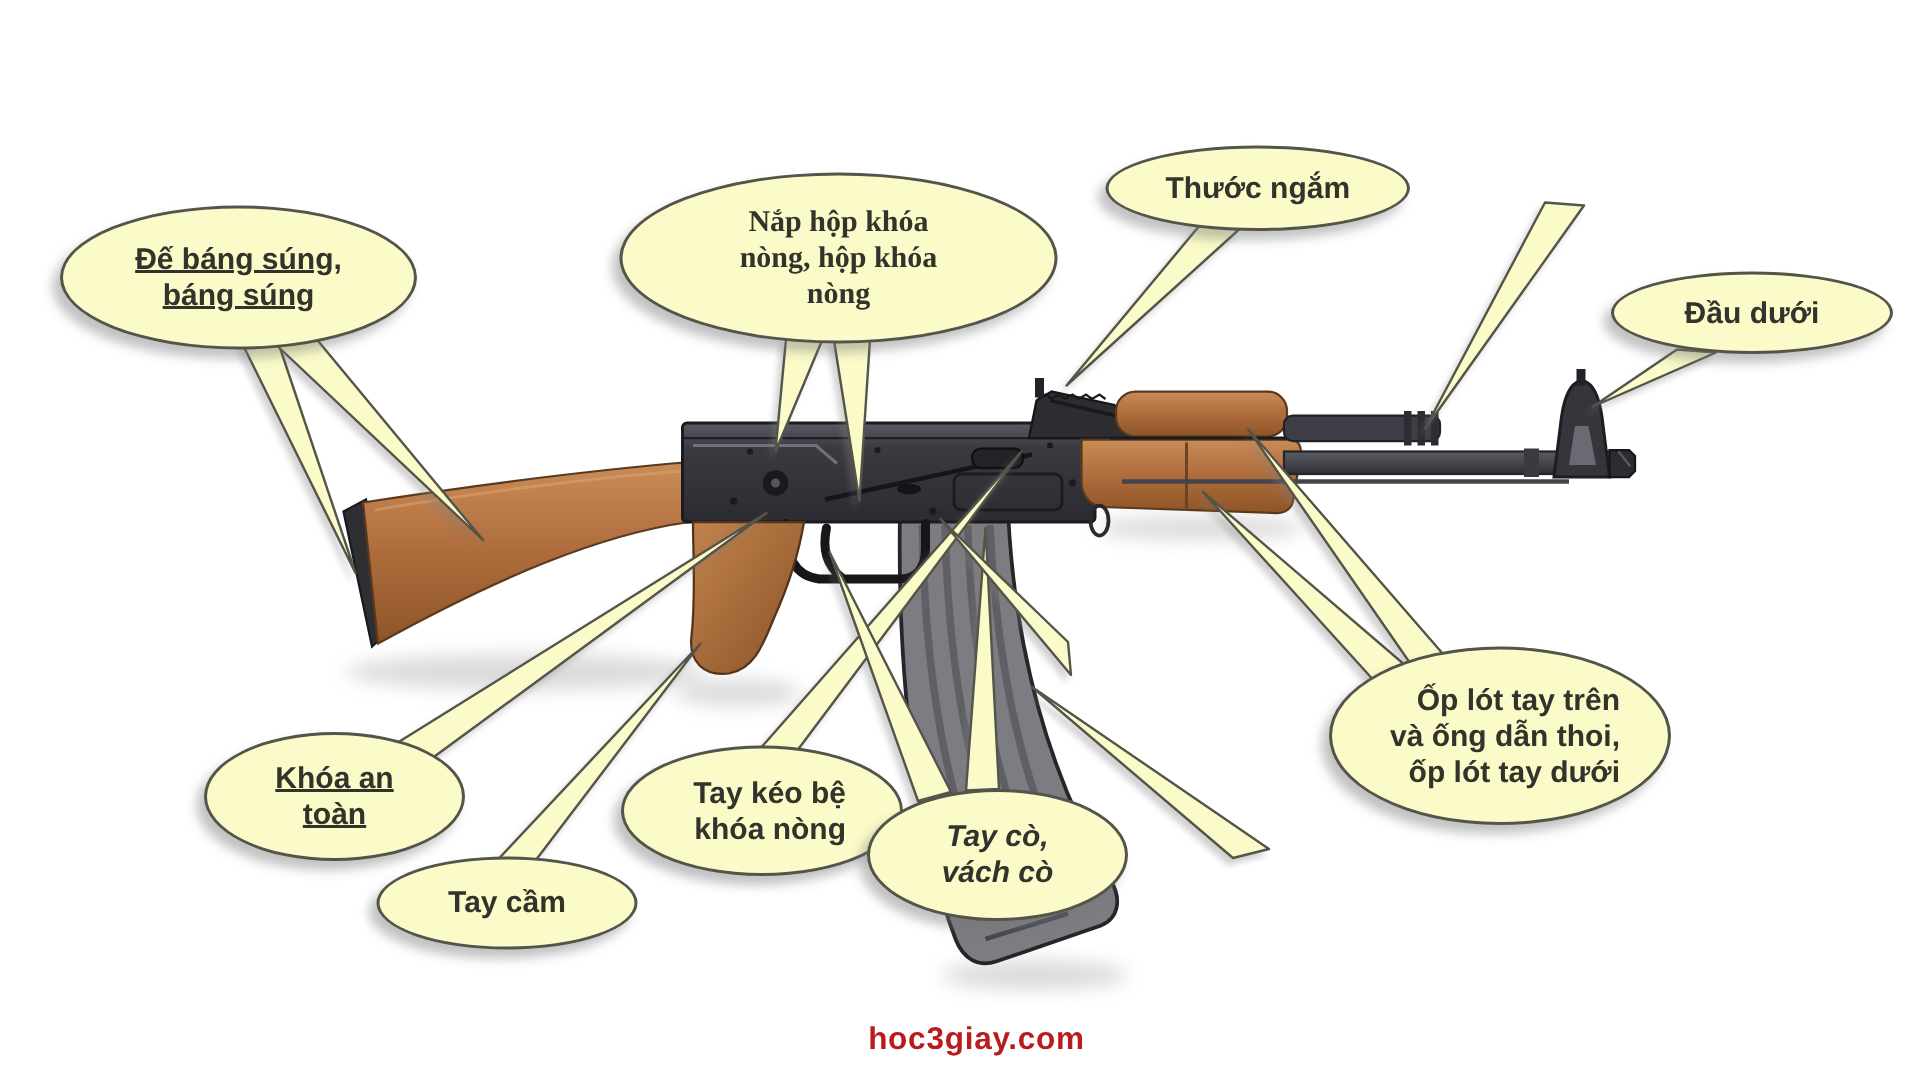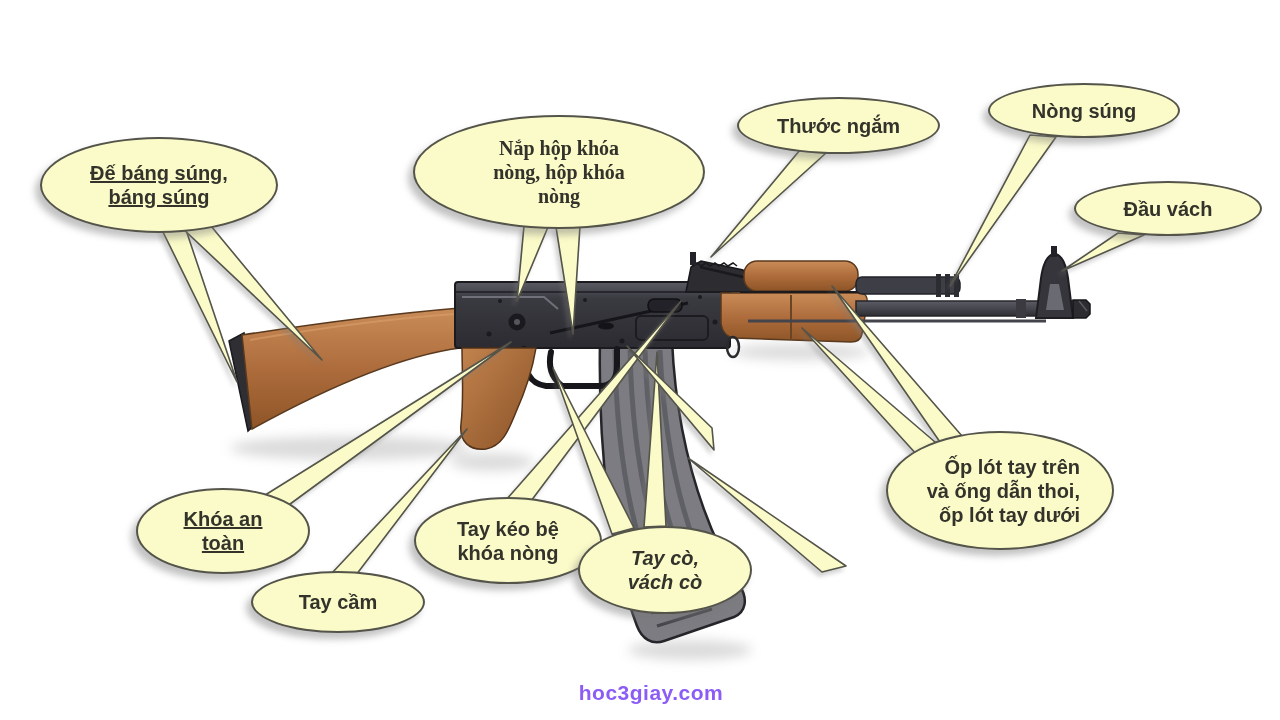--- a/index.html
+++ b/index.html
@@ -11,21 +11,21 @@
   .bubble{
     position:absolute;border-radius:50%;
     background:#FBFBC9;border:2px solid #54544A;
     box-shadow:-5px 6px 7px rgba(120,120,120,.45);
     display:flex;align-items:center;justify-content:center;
     text-align:center;font-weight:bold;font-size:20px;line-height:1.2;
     color:#33332B;box-sizing:border-box;
   }
   .watermark{
     position:absolute;left:0;right:0;top:681px;text-align:center;
-    font-size:21px;font-weight:bold;letter-spacing:.5px;color:#8b5cf6;margin-left:22px;
+    font-size:21px;font-weight:bold;letter-spacing:.5px;color:#b91c1c;margin-left:22px;
   }
   .tails{filter:drop-shadow(-3px 4px 2px rgba(125,125,125,.35));}
 </style>
 </head>
 <body>
 
 <div class="stage">
 
   <svg class="art" width="1280" height="720" viewBox="0 0 1280 720">
     <defs>
@@ -166,29 +166,28 @@
       <polygon points="918,456 942,448 802,328"></polygon>
     </g>
   </svg>
 
   <div class="bubble" style="left:40px;top:137px;width:238px;height:96px;padding:0 34px;text-decoration:underline;">Đế báng súng, báng súng</div>
 
   <div class="bubble" style="left:413px;top:115px;width:292px;height:114px;padding:0 64px;font-family:Liberation Serif, serif;">Nắp hộp khóa nòng, hộp khóa nòng</div>
 
   <div class="bubble" style="left:737px;top:97px;width:203px;height:57px;padding:0 18px;">Thước ngắm</div>
 
-  <div class="bubble" style="left:988px;top:83px;width:192px;height:55px;padding:0 18px;">Nòng súng</div>
 
-  <div class="bubble" style="left:1074px;top:181px;width:188px;height:55px;padding:0 18px;">Đầu vách</div>
+  <div class="bubble" style="left:1074px;top:181px;width:188px;height:55px;padding:0 18px;">Đầu dưới</div>
 
   <div class="bubble" style="left:136px;top:488px;width:174px;height:86px;padding:0 38px;text-decoration:underline;">Khóa an toàn</div>
 
   <div class="bubble" style="left:251px;top:571px;width:174px;height:62px;padding:0 20px;">Tay cầm</div>
 
-  <div class="bubble" style="left:414px;top:497px;width:188px;height:87px;padding:0 36px;">Tay kéo bệ khóa nòng</div>
+  <div class="bubble" style="left:414px;top:497px;width:188px;height:87px;padding:0 36px;text-align:right;">Tay kéo bệ khóa nòng</div>
 
   <div class="bubble" style="left:578px;top:526px;width:174px;height:88px;padding:0 34px;font-style:italic;">Tay cò, vách cò</div>
 
 
 
   <div class="bubble" style="left:886px;top:431px;width:228px;height:119px;padding:0 32px;text-align:right;">Ốp lót tay trên và ống dẫn thoi, ốp lót tay dưới</div>
 
   <div class="watermark">hoc3giay.com</div>
 
 </div>

